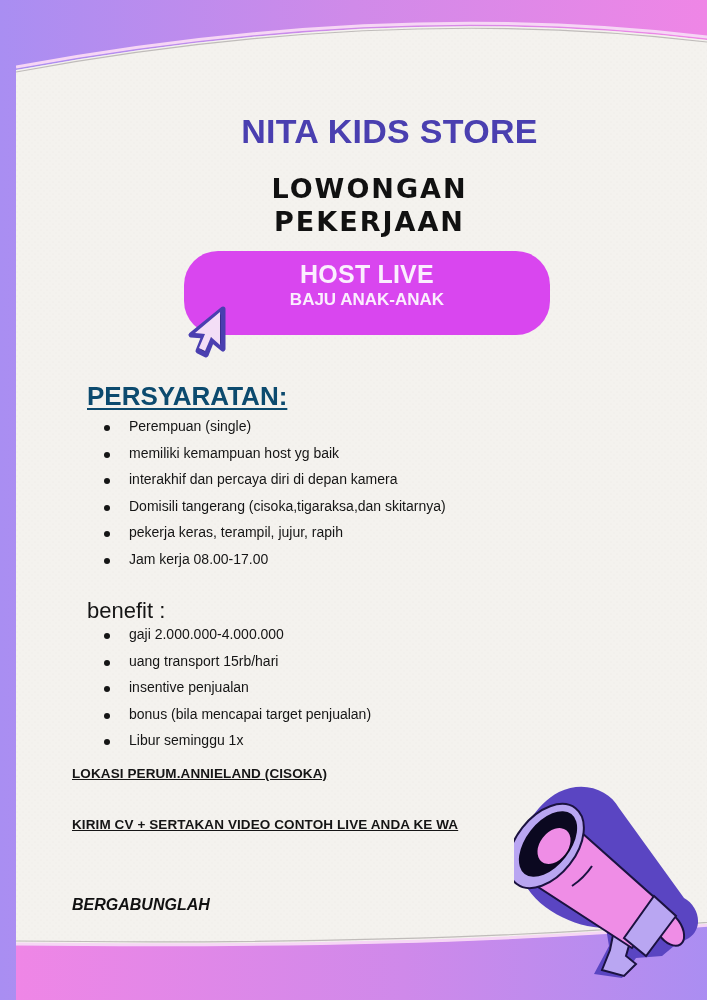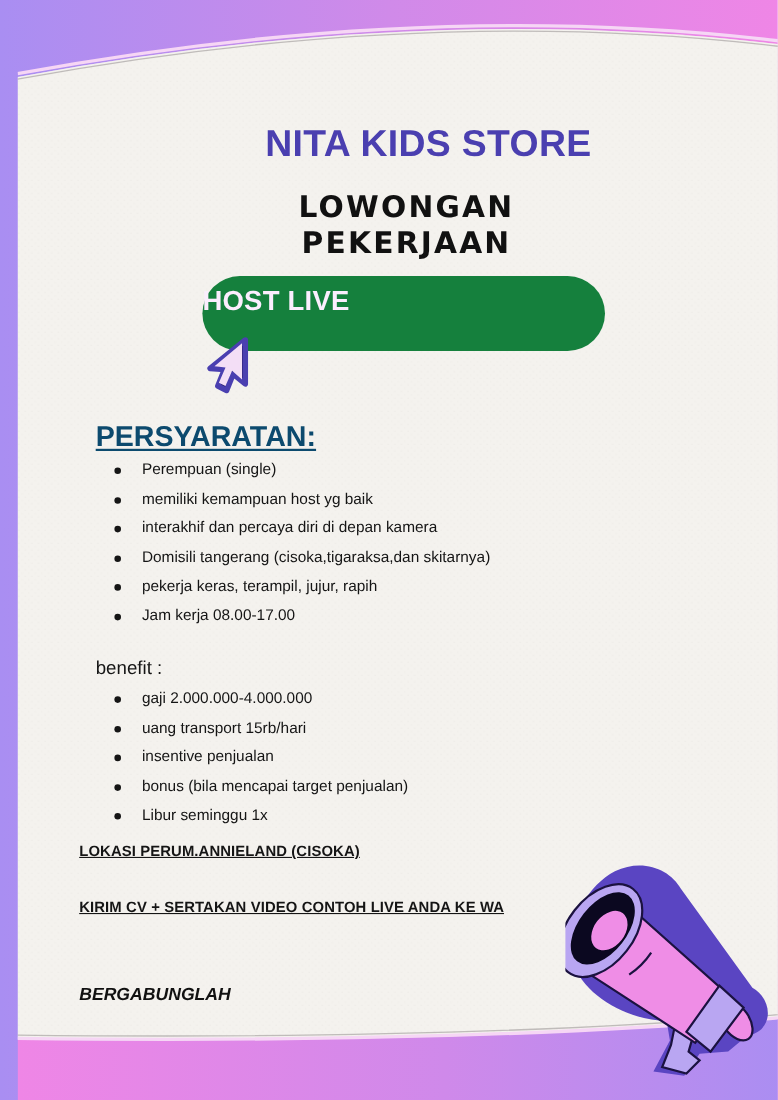--- a/index.html
+++ b/index.html
@@ -17,43 +17,43 @@
     position: absolute; left: 0; width: 707px; top: 112px; text-align: center;
     font-weight: 700; font-size: 34px; color: #4a3fb0; letter-spacing: 0.3px;
     margin-left: 20px;
   }
   .subtitle {
     position: absolute; left: 0; width: 707px; top: 172px; text-align: center;
     font-weight: 900; font-size: 27px; line-height: 33px; color: #111;
     letter-spacing: 2px; font-family: "DejaVu Sans", sans-serif;
   }
   .pill {
-    position: absolute; left: 168px; top: 251px; width: 366px; height: 68px;
-    border-radius: 34px; background: #15803d; color: #fbeefe;
+    position: absolute; left: 168px; top: 251px; width: 366px; height: 84px;
+    border-radius: 34px; background: #d946ef; text-align: center; color: #fbeefe;
   }
   .pill .l1 { display:block; font-size: 25px; font-weight: 700; margin-top: 9px; letter-spacing: 0.2px; }
   .pill .l2 { display:block; font-size: 17px; font-weight: 700; margin-top: 1px; }
   .cursor { position: absolute; left: 170px; top: 305px; }
 
   .req-head {
     position: absolute; left: 71px; top: 381px; font-size: 26px; font-weight: 700;
     color: #0c4a6e; text-decoration: underline; text-underline-offset: 3px;
   }
   ul.list {
     position: absolute; margin: 0; padding: 0; list-style: none; color: #151515;
     font-size: 14px;
   }
   ul.list li { height: 26.5px; line-height: 26.5px; position: relative; padding-left: 30px; }
   ul.list li::before {
     content: ""; position: absolute; left: 5px; top: 12px; width: 6px; height: 6px;
     border-radius: 50%; background: #151515;
   }
   .req-list { left: 83px; top: 413px; }
   .benefit-head {
-    position: absolute; left: 71px; top: 598px; font-size: 17px; color: #151515;
+    position: absolute; left: 71px; top: 598px; font-size: 22px; color: #151515;
   }
   .benefit-list { left: 83px; top: 621px; }
 
   .loc, .cv {
     position: absolute; left: 56px; font-size: 13.5px; font-weight: 700;
     color: #151515; text-decoration: underline; letter-spacing: 0.1px;
   }
   .loc { top: 766px; }
   .cv { top: 817px; }
   .join {
@@ -92,20 +92,21 @@
   </svg>
 
   <div class="title">NITA KIDS STORE</div>
   <div class="subtitle">
     <div>LOWONGAN</div>
     <div>PEKERJAAN</div>
   </div>
 
   <div class="pill">
     <span class="l1">HOST LIVE</span>
+    <span class="l2">BAJU ANAK-ANAK</span>
   </div>
 
   <svg class="cursor" width="48" height="56" viewBox="0 0 48 56">
     <path d="M37,4 L5,30 L18,31 L12,46 L20,50 L26,35 L37,44 Z" fill="#2a1d70" stroke="#4a3fb0" stroke-width="5" stroke-linejoin="round"></path>
     <path d="M34,7 L9,28 L19,29 L13,43 L19,46 L25,32 L34,40 Z" fill="#f3def6"></path>
   </svg>
 
   <div class="req-head">PERSYARATAN:</div>
   <ul class="list req-list">
     <li>Perempuan (single)</li>

